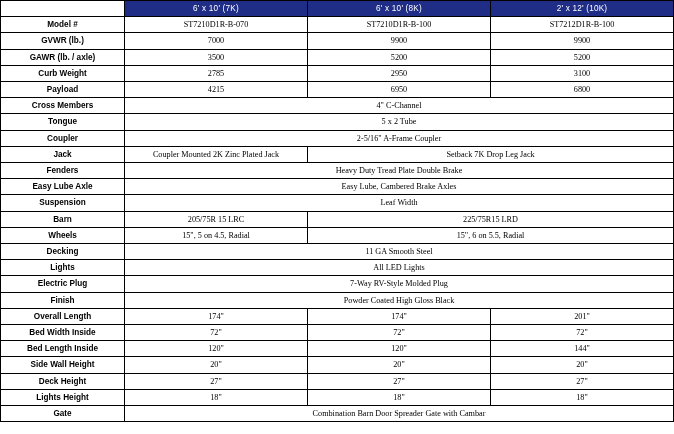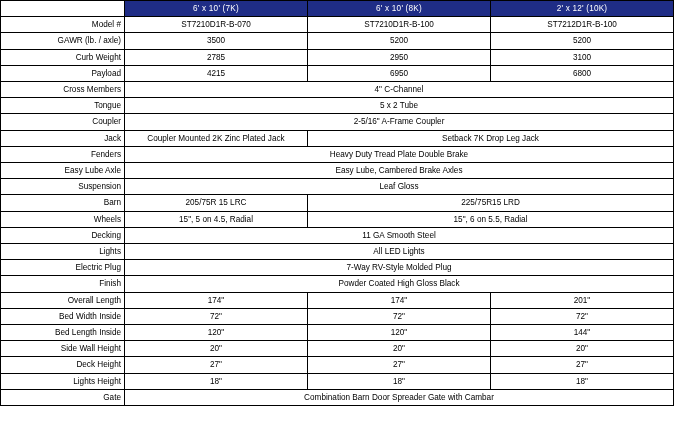--- a/index.html
+++ b/index.html
@@ -36,26 +36,27 @@
   }
   .hdr-cell {
     background: #1f2d86;
     color: #ffffff;
     font-weight: normal;
     text-align: center;
     font-size: 8.2px;
     letter-spacing: 0.2px;
   }
   .label {
-    font-weight: normal;
-    text-align: right;
+    font-weight: bold;
+    text-align: center;
     padding-left: 4px;
   }
   .val {
     text-align: center;
+    font-family: Liberation Serif, serif;
   }
   .col-label { width: 124px; }
   .col-data  { width: 183px; }
 </style>
 </head>
 <body>
 
 <table class="spec-table">
   <colgroup>
     <col class="col-label">
@@ -72,20 +73,26 @@
     </tr>
   </thead>
   <tbody id="table-body">
       <tr>
         <td class="label">Model #</td>
         <td class="val">ST7210D1R-B-070</td>
         <td class="val">ST7210D1R-B-100</td>
         <td class="val">ST7212D1R-B-100</td>
       </tr>
       <tr>
+        <td class="label">GVWR (lb.)</td>
+        <td class="val">7000</td>
+        <td class="val">9900</td>
+        <td class="val">9900</td>
+      </tr>
+      <tr>
         <td class="label">GAWR (lb. / axle)</td>
         <td class="val">3500</td>
         <td class="val">5200</td>
         <td class="val">5200</td>
       </tr>
       <tr>
         <td class="label">Curb Weight</td>
         <td class="val">2785</td>
         <td class="val">2950</td>
         <td class="val">3100</td>
@@ -116,21 +123,21 @@
       <tr>
         <td class="label">Fenders</td>
         <td class="val" colspan="3">Heavy Duty Tread Plate Double Brake</td>
       </tr>
       <tr>
         <td class="label">Easy Lube Axle</td>
         <td class="val" colspan="3">Easy Lube, Cambered Brake Axles</td>
       </tr>
       <tr>
         <td class="label">Suspension</td>
-        <td class="val" colspan="3">Leaf Gloss</td>
+        <td class="val" colspan="3">Leaf Width</td>
       </tr>
       <tr>
         <td class="label">Barn</td>
         <td class="val">205/75R 15 LRC</td>
         <td class="val" colspan="2">225/75R15 LRD</td>
       </tr>
       <tr>
         <td class="label">Wheels</td>
         <td class="val">15", 5 on 4.5, Radial</td>
         <td class="val" colspan="2">15", 6 on 5.5, Radial</td>

